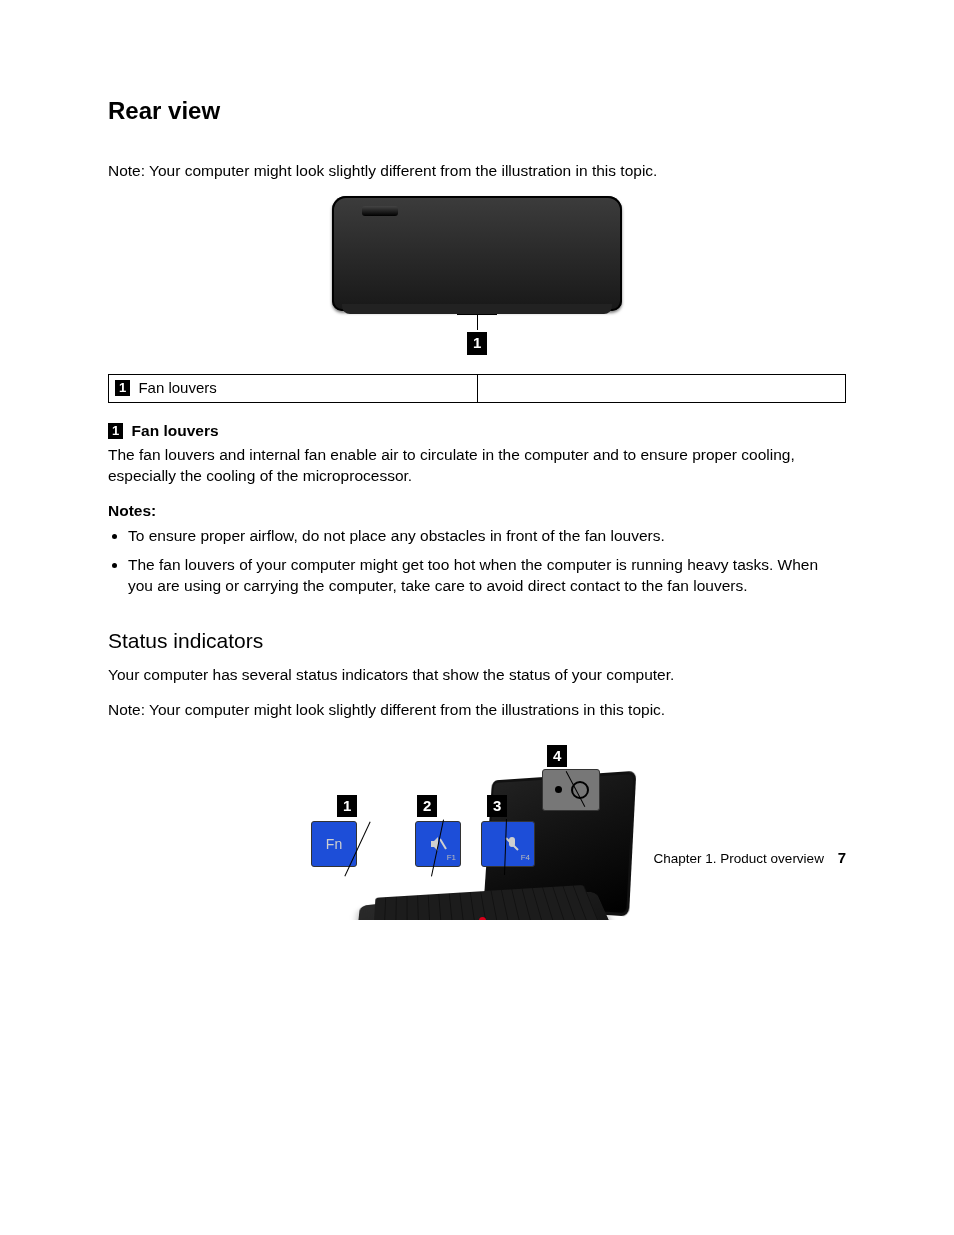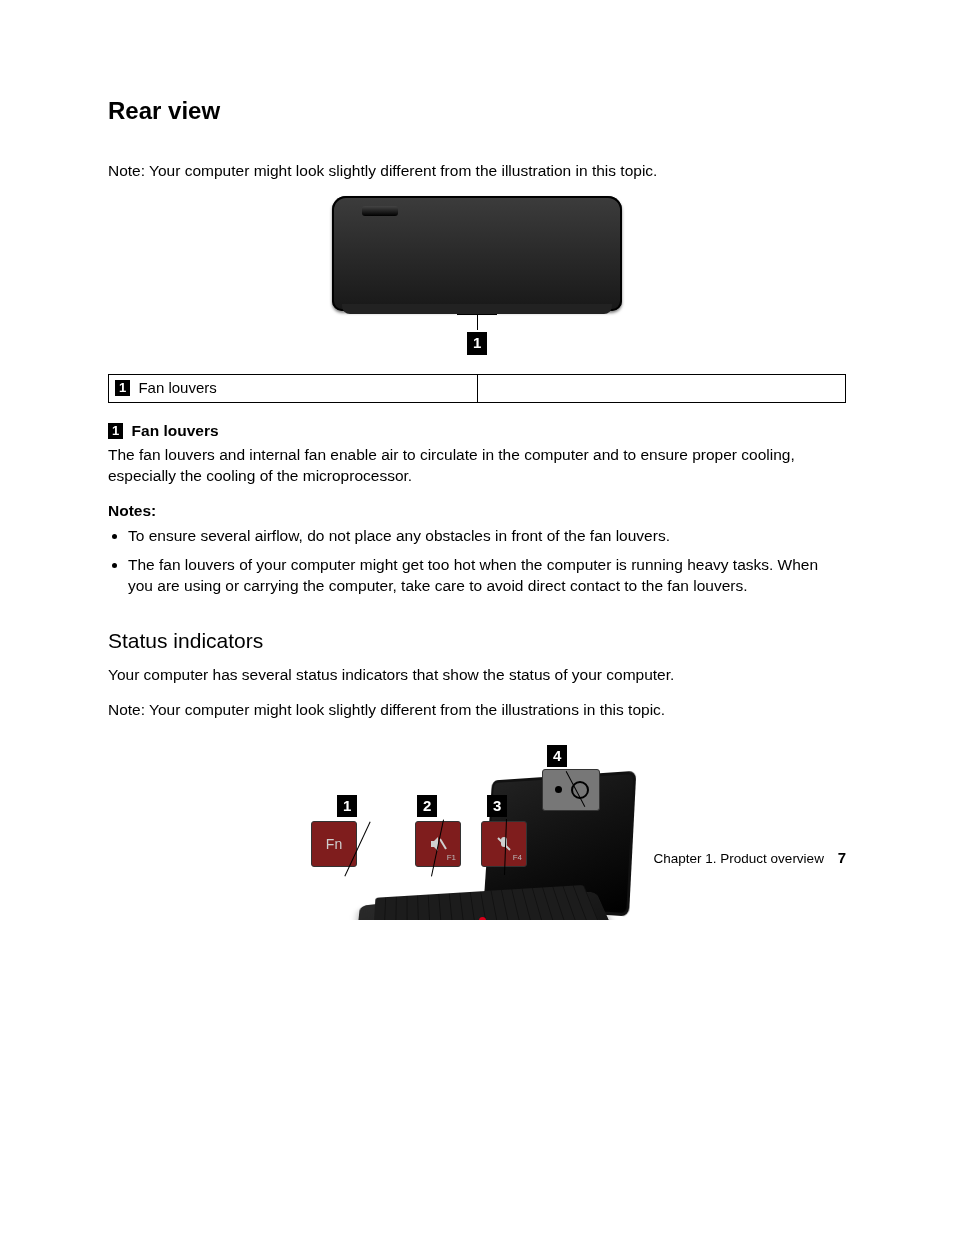--- a/index.html
+++ b/index.html
@@ -140,26 +140,26 @@
   
   .cn{position:absolute;background:#000;color:#fff;font-weight:700;padding:1px 6px;font-size:15px;}
   .cn1{left:40px; top:60px;}
   .cn2{left:120px;top:60px;}
   .cn3{left:190px;top:60px;}
   .cn4{left:250px;top:10px;}
   .cn5{left:25px; top:220px;}
   
   .detail{
     position:absolute;width:44px;height:44px;border:1px solid #333;
-    background:#7f1d1d;color:#cfcfcf;display:flex;align-items:center;justify-content:center;
+    background:#1d4ed8;color:#cfcfcf;display:flex;align-items:center;justify-content:center;
     font-size:14px;border-radius:3px;
   }
   .d-fn{left:14px;top:86px;} .d-fn span{font-size:14px;}
   .d-mute{left:118px;top:86px;}
-  .d-micmute{left:184px;top:86px;}
+  .d-micmute{left:184px;top:86px;padding-left:8px;}
   .d-cam{left:245px;top:34px;width:56px;height:40px;background:#777;border:1px solid #333;}
   .d-cam::before{content:"";width:7px;height:7px;background:#000;border-radius:50%;position:absolute;left:12px;top:16px;}
   .d-cam::after{content:"";width:14px;height:14px;border:2px solid #000;border-radius:50%;position:absolute;right:10px;top:11px;}
   .d-logo{left:0;top:246px;width:78px;height:78px;background:#3a3a3a;border:1px solid #222;}
   .d-logo span{
     transform:rotate(-40deg);
     font-family:Georgia,'Times New Roman',serif;
     font-weight:700;font-size:20px;color:#c9c9c9;letter-spacing:1px;
   }
   .d-logo::after{
@@ -209,21 +209,21 @@
   </tbody>
     </table>
 
   <div class="sub-head">
     <span class="callout-num">1</span><span> Fan louvers</span>
   </div>
   <p class="para">The fan louvers and internal fan enable air to circulate in the computer and to ensure proper cooling, especially the cooling of the microprocessor.</p>
 
   <div class="sub-head" style="margin-top:10px">Notes:</div>
   <ul class="notes">
-    <li>To ensure several airflow, do not place any obstacles in front of the fan louvers.</li>
+    <li>To ensure proper airflow, do not place any obstacles in front of the fan louvers.</li>
     <li>The fan louvers of your computer might get too hot when the computer is running heavy tasks. When you are using or carrying the computer, take care to avoid direct contact to the fan louvers.</li>
   </ul>
 
   <h2 class="section">Status indicators</h2>
   <p class="para">Your computer has several status indicators that show the status of your computer.</p>
   <p class="note-line">
     <span class="bold">Note:</span><span> Your computer might look slightly different from the illustrations in this topic.</span>
   </p>
 
   <div class="fig-wrap">

